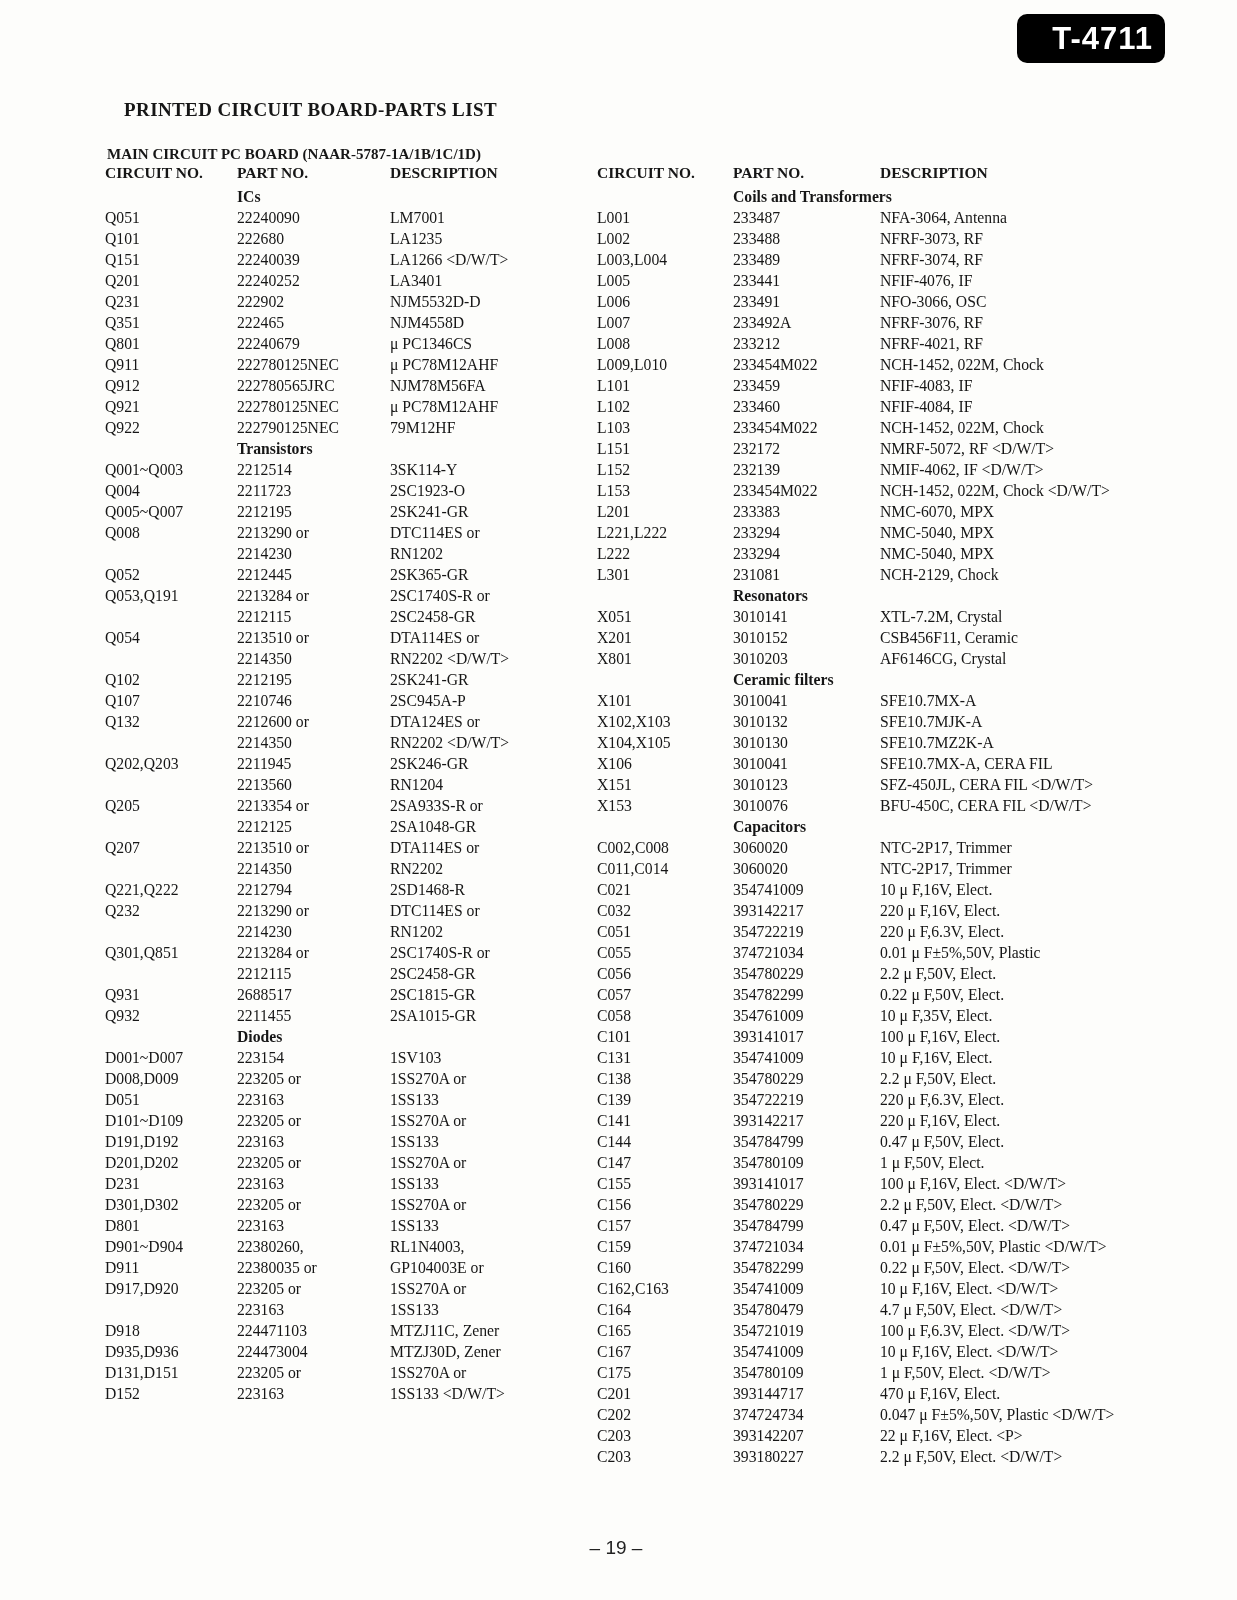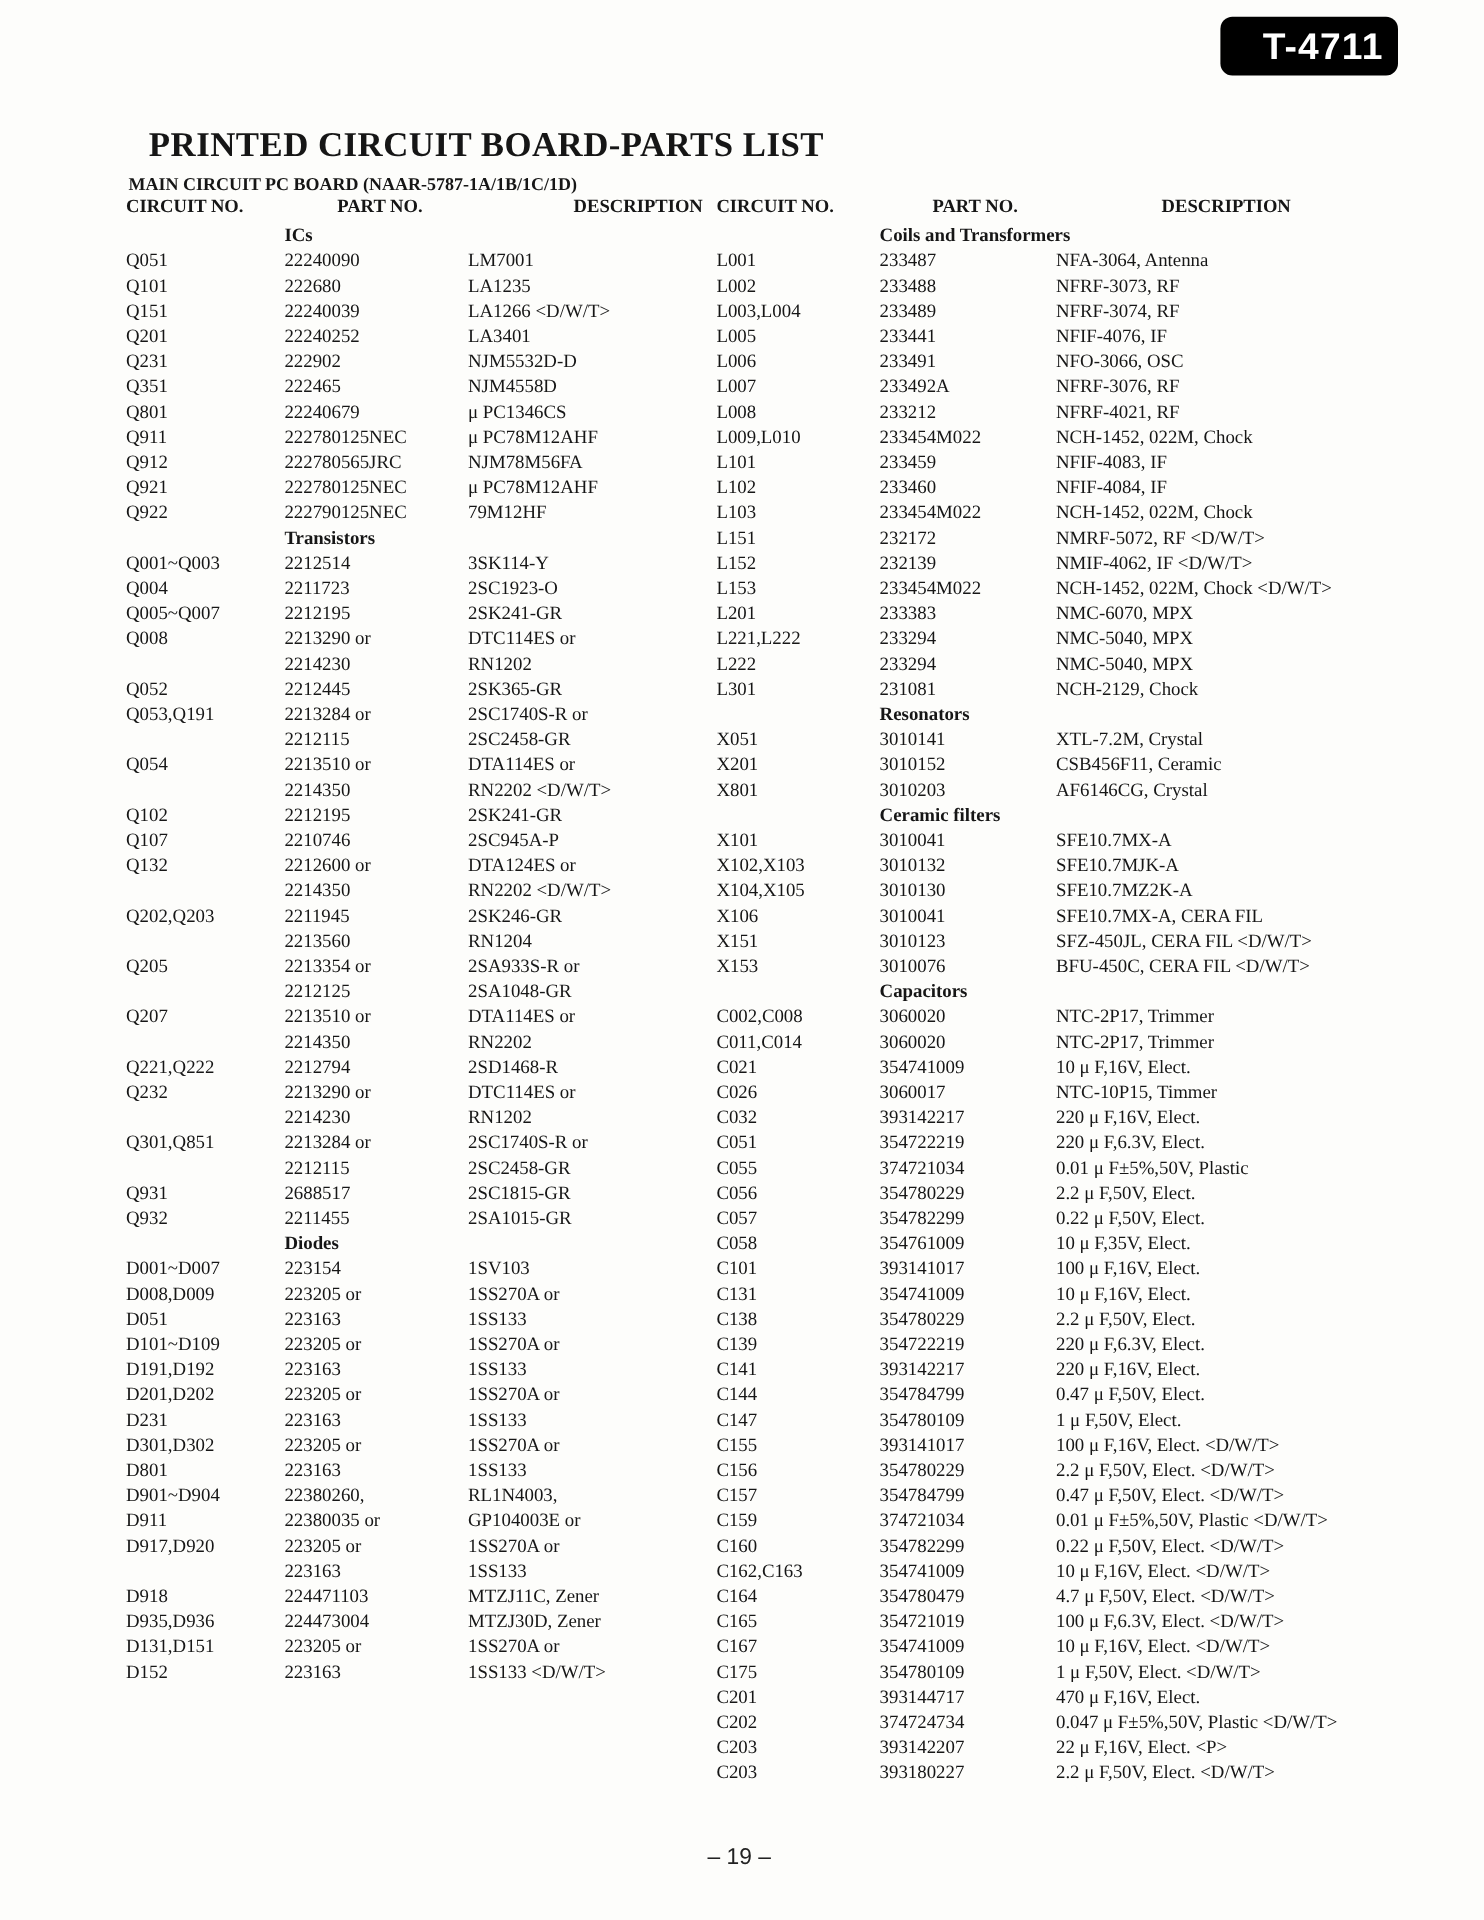--- a/index.html
+++ b/index.html
@@ -16,30 +16,30 @@
     background:#000;color:#fff;
     font-family:"Liberation Sans", sans-serif;
     font-weight:bold;font-size:31px;
     display:flex;align-items:center;justify-content:flex-end;
     padding-right:12px;box-sizing:border-box;
     letter-spacing:1px;
     border-radius:10px;
   }
   .doc-title{
     position:absolute;left:124px;top:86px;
-    font-size:29px;font-weight:bold;letter-spacing:0.4px;
+    font-size:19px;font-weight:bold;letter-spacing:0.4px;
     white-space:nowrap;
   }
   .doc-subtitle{
     position:absolute;left:107px;top:146px;
     font-size:15px;font-weight:bold;white-space:nowrap;
   }
   .header-row{
     position:absolute;top:164px;display:flex;
-    font-size:15.5px;font-weight:bold;white-space:nowrap;gap:44px;
+    font-size:15.5px;font-weight:bold;white-space:nowrap;
   }
   .header-left{left:105px;}
   .header-right{left:597px;}
   .header-left .h-c{width:132px;} .header-left .h-p{width:153px;}
   .header-right .h-c{width:136px;} .header-right .h-p{width:147px;}
   .parts-table{position:absolute;top:186px;}
   .table-left{left:105px;width:505px;}
   .table-right{left:597px;width:635px;}
   .trow{display:flex;height:21px;line-height:21px;font-size:15.7px;white-space:nowrap;}
   .table-left .c-circuit{width:132px;flex:none;}
@@ -534,25 +534,20 @@
       <span class="c-circuit">C011,C014</span>
       <span class="c-part">3060020</span>
       <span class="c-desc">NTC-2P17, Trimmer</span>
     </div>
     <div class="trow">
       <span class="c-circuit">C021</span>
       <span class="c-part">354741009</span>
       <span class="c-desc">10 μ F,16V, Elect.</span>
     </div>
     <div class="trow">
-      <span class="c-circuit">C026</span>
-      <span class="c-part">3060017</span>
-      <span class="c-desc">NTC-10P15, Timmer</span>
-    </div>
-    <div class="trow">
       <span class="c-circuit">C032</span>
       <span class="c-part">393142217</span>
       <span class="c-desc">220 μ F,16V, Elect.</span>
     </div>
     <div class="trow">
       <span class="c-circuit">C051</span>
       <span class="c-part">354722219</span>
       <span class="c-desc">220 μ F,6.3V, Elect.</span>
     </div>
     <div class="trow">

